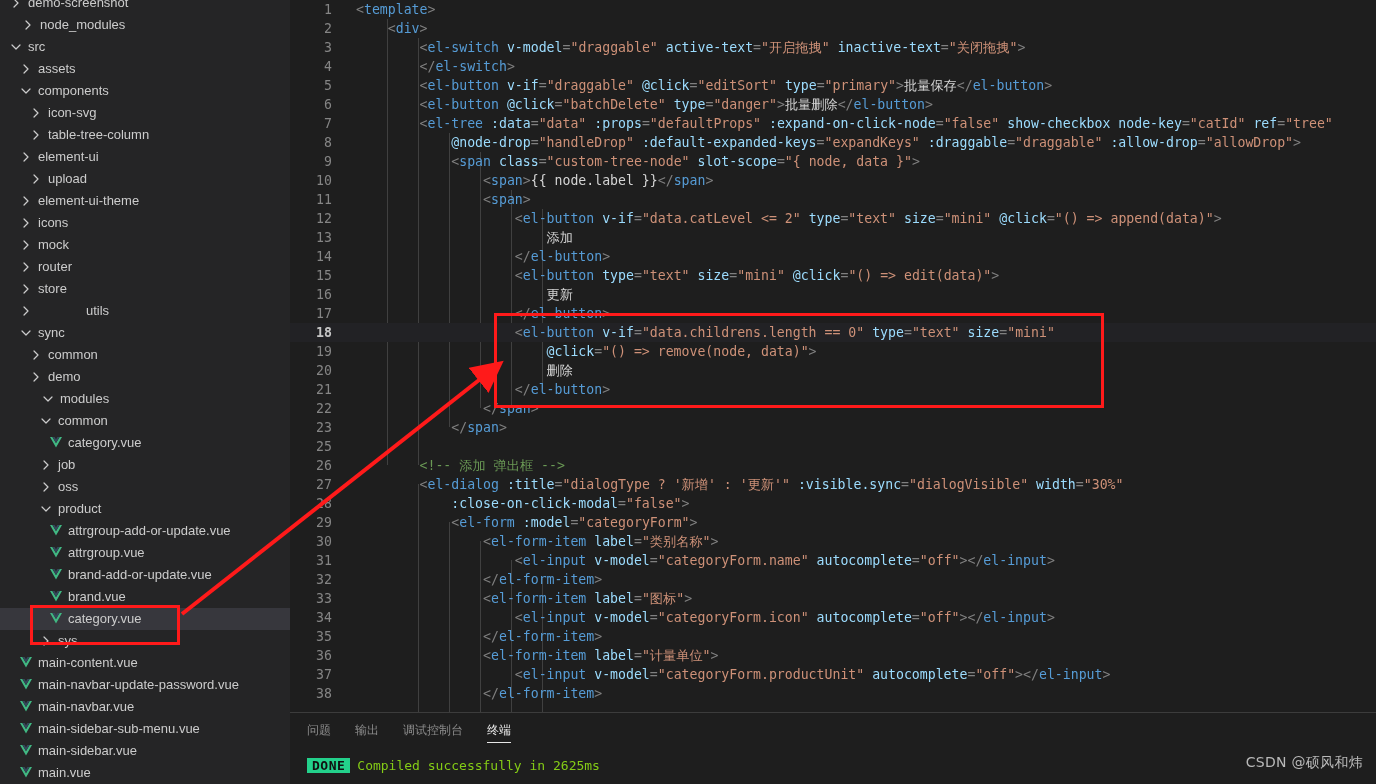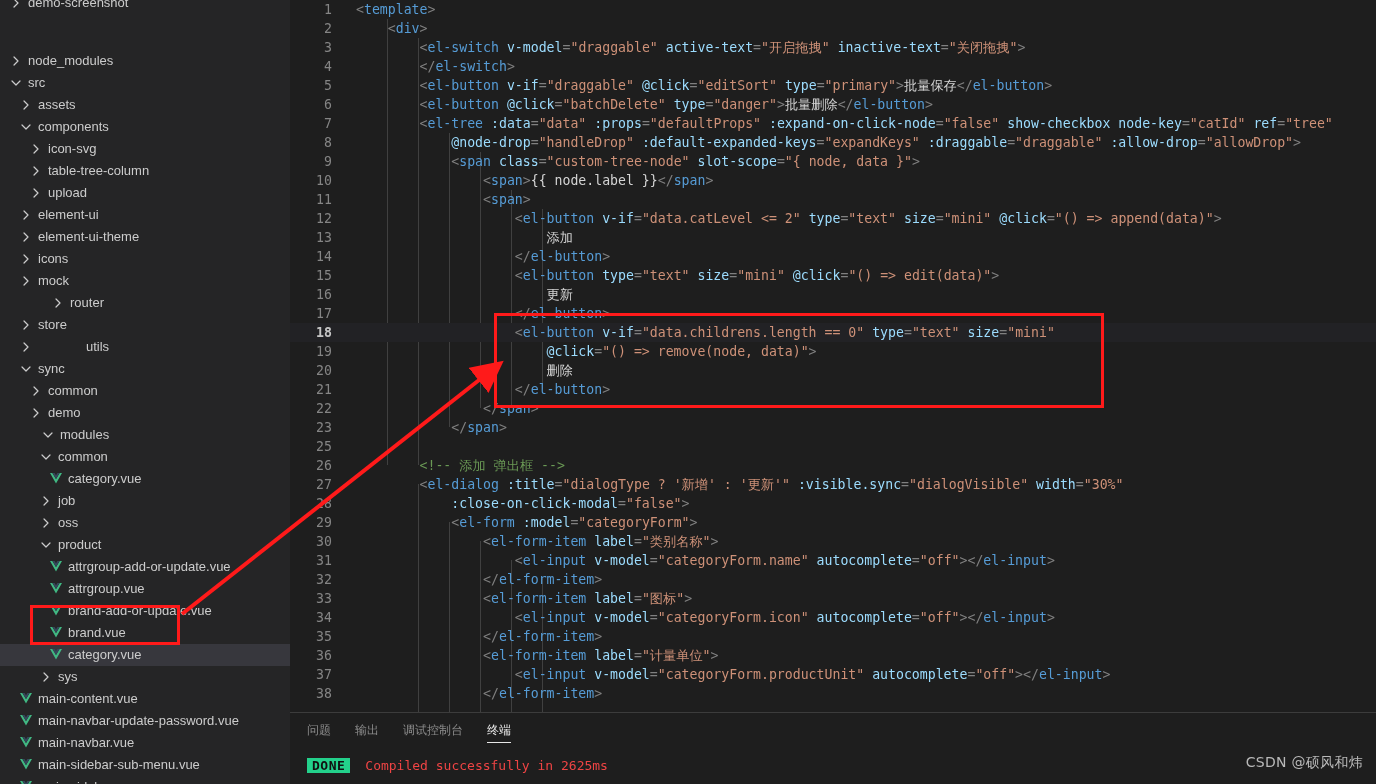--- a/index.html
+++ b/index.html
@@ -146,21 +146,21 @@
   }
   .badge-done {
     background: #23d18b;
     color: #111111;
     font-weight: bold;
     padding: 0px 5px;
     font-family: "DejaVu Sans Mono", "Liberation Mono", monospace;
     font-size: 13px;
     letter-spacing: 0.5px;
   }
-  .term-msg { color: #ef4444; margin-left: 15px; }
+  .term-msg { color: #84cc16; margin-left: 7px; }
 
   
   .redbox {
     position: absolute;
     border: 3px solid #ff1a1a;
     pointer-events: none;
     z-index: 40;
   }
   .arrow-svg {
     position: absolute;
@@ -187,21 +187,21 @@
   <div class="sidebar">
     <div class="tree" id="tree-root">
         <div class="tree-row" style="padding-left: 8px;">
           <span class="twisty">
             <svg width="10" height="10" viewBox="0 0 10 10">
               <path d="M3 1 L7 5 L3 9" fill="none" stroke="#cccccc" stroke-width="1.2" stroke-linecap="round" stroke-linejoin="round"></path>
             </svg>
           </span>
           <span class="label">demo-screenshot</span>
         </div>
-        <div class="tree-row" style="padding-left: 8px; margin-top: 36px;">
+        <div class="tree-row" style="padding-left: 20px;">
           <span class="twisty">
             <svg width="10" height="10" viewBox="0 0 10 10">
               <path d="M3 1 L7 5 L3 9" fill="none" stroke="#cccccc" stroke-width="1.2" stroke-linecap="round" stroke-linejoin="round"></path>
             </svg>
           </span>
           <span class="label">node_modules</span>
         </div>
         <div class="tree-row" style="padding-left: 8px;">
           <span class="twisty">
             <svg width="10" height="10" viewBox="0 0 10 10">
@@ -235,61 +235,61 @@
           <span class="label">icon-svg</span>
         </div>
         <div class="tree-row" style="padding-left: 28px;">
           <span class="twisty">
             <svg width="10" height="10" viewBox="0 0 10 10">
               <path d="M3 1 L7 5 L3 9" fill="none" stroke="#cccccc" stroke-width="1.2" stroke-linecap="round" stroke-linejoin="round"></path>
             </svg>
           </span>
           <span class="label">table-tree-column</span>
         </div>
+        <div class="tree-row" style="padding-left: 18px;">
+          <span class="twisty">
+            <svg width="10" height="10" viewBox="0 0 10 10">
+              <path d="M3 1 L7 5 L3 9" fill="none" stroke="#cccccc" stroke-width="1.2" stroke-linecap="round" stroke-linejoin="round"></path>
+            </svg>
+          </span>
+          <span class="label">element-ui</span>
+        </div>
         <div class="tree-row" style="padding-left: 28px;">
           <span class="twisty">
             <svg width="10" height="10" viewBox="0 0 10 10">
               <path d="M3 1 L7 5 L3 9" fill="none" stroke="#cccccc" stroke-width="1.2" stroke-linecap="round" stroke-linejoin="round"></path>
             </svg>
           </span>
           <span class="label">upload</span>
         </div>
         <div class="tree-row" style="padding-left: 18px;">
           <span class="twisty">
             <svg width="10" height="10" viewBox="0 0 10 10">
               <path d="M3 1 L7 5 L3 9" fill="none" stroke="#cccccc" stroke-width="1.2" stroke-linecap="round" stroke-linejoin="round"></path>
             </svg>
           </span>
-          <span class="label">element-ui</span>
-        </div>
-        <div class="tree-row" style="padding-left: 18px;">
-          <span class="twisty">
-            <svg width="10" height="10" viewBox="0 0 10 10">
-              <path d="M3 1 L7 5 L3 9" fill="none" stroke="#cccccc" stroke-width="1.2" stroke-linecap="round" stroke-linejoin="round"></path>
-            </svg>
-          </span>
           <span class="label">element-ui-theme</span>
         </div>
         <div class="tree-row" style="padding-left: 18px;">
           <span class="twisty">
             <svg width="10" height="10" viewBox="0 0 10 10">
               <path d="M3 1 L7 5 L3 9" fill="none" stroke="#cccccc" stroke-width="1.2" stroke-linecap="round" stroke-linejoin="round"></path>
             </svg>
           </span>
           <span class="label">icons</span>
         </div>
         <div class="tree-row" style="padding-left: 18px;">
           <span class="twisty">
             <svg width="10" height="10" viewBox="0 0 10 10">
               <path d="M3 1 L7 5 L3 9" fill="none" stroke="#cccccc" stroke-width="1.2" stroke-linecap="round" stroke-linejoin="round"></path>
             </svg>
           </span>
           <span class="label">mock</span>
         </div>
-        <div class="tree-row" style="padding-left: 18px; margin-left: 32px;">
+        <div class="tree-row" style="padding-left: 18px;">
           <span class="twisty">
             <svg width="10" height="10" viewBox="0 0 10 10">
               <path d="M3 1 L7 5 L3 9" fill="none" stroke="#cccccc" stroke-width="1.2" stroke-linecap="round" stroke-linejoin="round"></path>
             </svg>
           </span>
           <span class="label">router</span>
         </div>
         <div class="tree-row" style="padding-left: 18px;">
           <span class="twisty">
             <svg width="10" height="10" viewBox="0 0 10 10">

